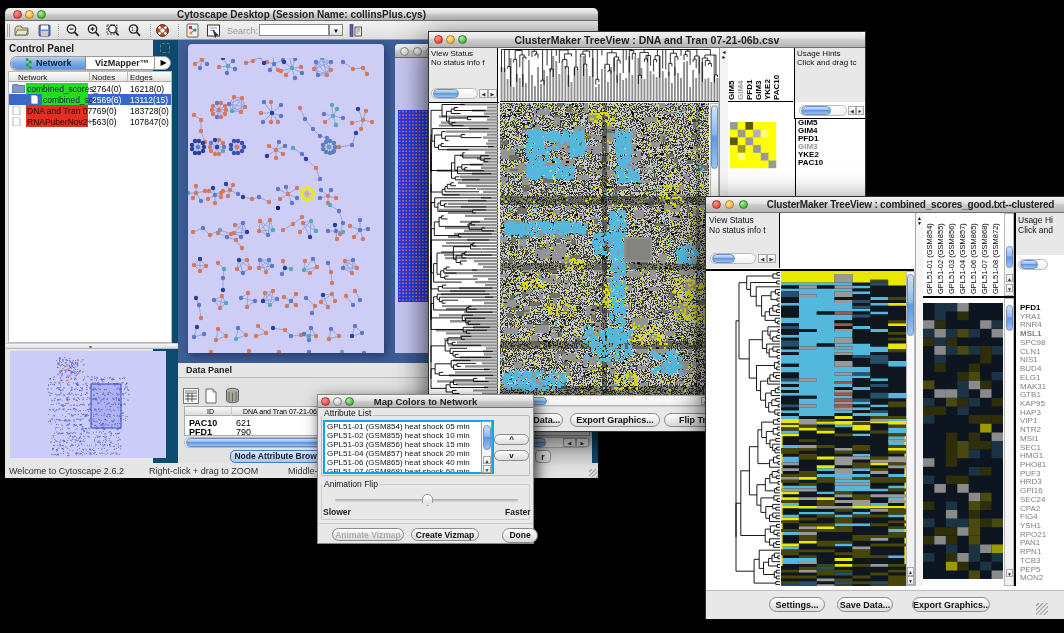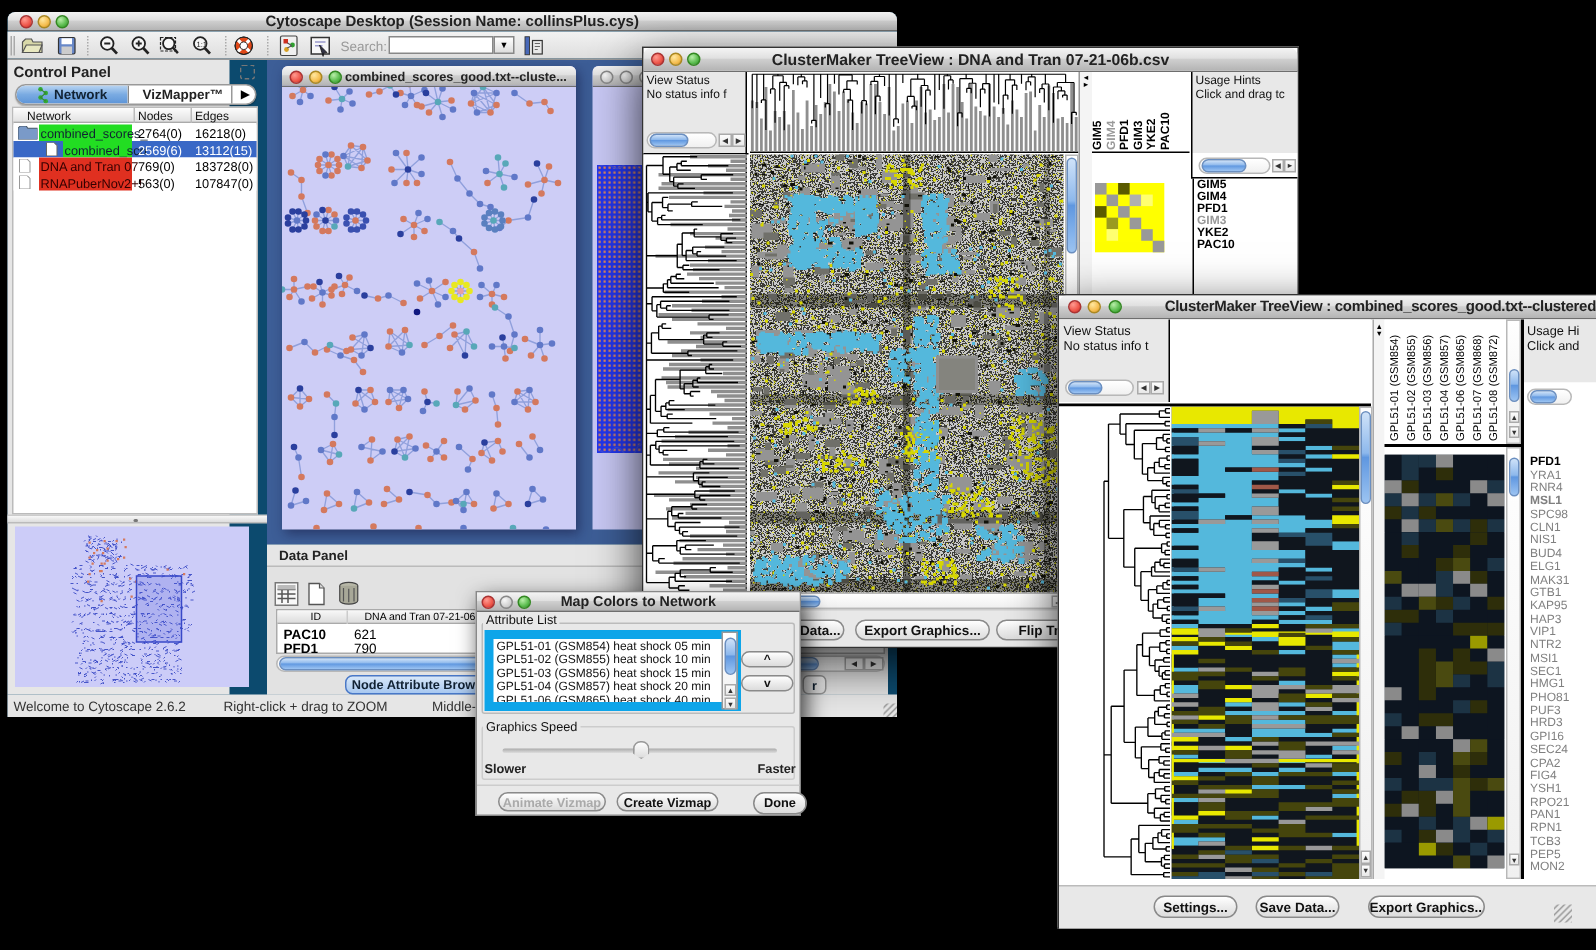--- a/index.html
+++ b/index.html
@@ -201,26 +201,20 @@
                 <rect x="1" y="1" width="1.5" height="1.5" fill="#e08858"></rect>
               </pattern>
             </defs>
             <rect width="33" height="192" fill="url(#bg)"></rect>
             <path d="M2 1q4-3 8 0t8-1t8 1t7-1" stroke="#3a4ae0" stroke-width="1" fill="none"></path>
             <path d="M2 190q4 4 8 0t8 2t8-2t7 1" stroke="#3a4ae0" stroke-width="1" fill="none"></path>
           </svg>
         </div>
       </div>
       <div class="abs" style="left:10px;top:4px;width:196px;height:309px;background:#cdcdf6;border-radius:4px 4px 0 0;box-shadow:2px 3px 8px rgba(20,20,60,.5)">
-        <div class="titlebar abs" style="left:0;top:0;width:196px;height:14px;border-radius:4px 4px 0 0">
-          <div class="tl r" style="left:5px"></div>
-          <div class="tl y" style="left:18px"></div>
-          <div class="tl g" style="left:31px"></div>
-          <div class="ttext" style="font-size:8.5px;line-height:14px;padding-left:42px;text-align:left">combined_scores_good.txt--cluste...</div>
-        </div>
         <div class="abs" style="left:0;top:14px;width:196px;height:295px;overflow:hidden">
           <svg width="196" height="295" viewBox="0 0 196 295">
             <path stroke="#90a0dc" stroke-width="0.9" fill="none" d="M14 2L7 6M14 2L5 -5M14 2L14 -9M14 2L21 -4M14 2L19 6M14 2L12 10M40 8L31 9M40 8L35 -0M40 8L45 3M40 8L47 11M40 8L39 15M58 5L65 3M65 3L72 -1M72 -1L76 5M86 6L79 4M86 6L85 -2M86 6L95 2M86 6L90 12M86 6L82 12M104 10L114 15M104 10L107 20M104 10L98 17M104 10L93 13M104 10L96 4M104 10L101 -3M104 10L107 1M104 10L113 9M143 12L139 17M143 12L130 17M143 12L128 4M143 12L134 0M139 17L130 17M139 17L126 11M139 17L128 4M139 17L134 0M139 17L143 4M130 17L126 11M130 17L128 4M126 11L128 4M126 11L134 0M126 11L143 4M128 4L143 4M134 0L143 4M155 4L165 11M165 11L175 10M175 10L179 16M6 57L13 62M13 62L13 73M13 73L17 84M31 52L38 52M31 52L37 56M31 52L33 59M31 52L29 59M31 52L25 56M31 52L24 52M31 52L25 48M31 52L29 45M31 52L33 45M31 52L37 48M57 49L53 54M57 49L44 53M57 49L41 46M57 49L46 39M57 49L54 40M53 54L44 53M53 54L41 46M53 54L54 40M44 53L41 46M44 53L46 39M44 53L54 40M41 46L46 39M41 46L54 40M46 39L54 40M84 55L75 64M84 55L73 55M84 55L76 44M84 55L83 44M84 55L93 47M84 55L93 58M84 55L90 64M84 55L83 64M112 50L117 61M117 61L125 71M125 71L132 78M132 78L139 80M145 58L155 60M145 58L148 67M145 58L137 64M145 58L136 56M145 58L144 47M145 58L149 51M175 62L173 71M175 62L164 65M175 62L170 51M175 62L178 53M175 62L184 64M168 75L164 87M164 87L151 89M151 89L145 94M10 89L16 89M10 89L15 93M10 89L11 95M10 89L7 95M10 89L4 91M10 89L4 87M10 89L7 83M10 89L11 83M10 89L15 85M29 89L36 89M29 89L35 93M29 89L31 96M29 89L27 96M29 89L23 93M29 89L22 89M29 89L23 85M29 89L27 82M29 89L31 82M29 89L35 85M49 89L56 89M49 89L54 93M49 89L50 95M49 89L46 95M49 89L43 91M49 89L43 87M49 89L46 83M49 89L50 83M49 89L54 85M88 92L81 88M88 92L91 84M88 92L97 88M88 92L95 96M88 92L88 100M88 92L79 98M105 90L114 96M114 96L118 101M118 101L128 110M128 110L132 121M141 89L147 89M141 89L146 93M141 89L142 95M141 89L138 94M141 89L135 91M141 89L135 87M141 89L138 84M141 89L142 83M141 89L146 85M8 135L13 143M8 135L5 140M8 135L0 135M8 135L8 128M8 135L17 133M27 137L35 133M27 137L33 139M27 137L27 145M27 137L20 141M27 137L21 133M27 137L25 130M42 132L38 126M42 132L45 127M42 132L50 136M42 132L40 138M42 132L33 135M55 139L64 141M64 141L71 139M71 139L81 144M100 136L98 129M100 136L109 130M100 136L109 140M100 136L104 145M100 136L92 141M100 136L90 131M119 136L125 136M119 136L123 140M119 136L119 142M119 136L115 140M119 136L113 136M119 136L115 132M119 136L119 130M119 136L123 132M140 138L133 132M140 138L143 132M140 138L148 140M140 138L140 145M140 138L132 140M142 147L151 153M151 153L155 165M155 165L152 176M5 174L15 170M15 170L22 177M22 177L32 172M32 172L43 176M30 175L39 179M39 179L48 182M48 182L54 190M59 174L53 179M59 174L46 175M59 174L47 167M59 174L55 165M53 179L46 175M53 179L55 165M46 175L55 165M47 167L55 165M85 172L80 177M85 172L71 173M85 172L72 163M85 172L82 162M80 177L71 173M80 177L72 163M80 177L82 162M71 173L72 163M71 173L82 162M95 172L105 166M105 166L114 159M128 173L115 165M128 173L123 163M122 179L115 165M122 179L123 163M112 174L123 163M115 165L123 163M148 173L140 173M148 173L147 167M148 173L155 174M148 173L149 181M172 172L172 162M172 172L180 171M172 172L175 181M172 172L166 179M172 172L162 168M18 208L12 213M18 208L6 207M18 208L12 201M12 213L6 207M12 213L12 201M6 207L12 201M30 205L36 211M36 211L35 220M35 220L35 232M62 210L55 215M62 210L51 202M62 210L59 202M55 215L49 211M55 215L51 202M49 211L51 202M49 211L59 202M51 202L59 202M84 208L78 214M84 208L71 210M84 208L72 202M84 208L81 202M78 214L72 202M78 214L81 202M71 210L72 202M71 210L81 202M72 202L81 202M97 210L95 203M97 210L103 211M97 210L94 216M129 209L122 215M129 209L116 212M129 209L125 201M122 215L116 212M116 212L117 203M116 212L125 201M140 205L143 214M143 214L144 225M169 210L155 210M169 210L157 203M169 210L165 202M164 215L155 210M164 215L157 203M164 215L165 202M155 210L157 203M155 210L165 202M157 203L165 202M8 240L11 247M11 247L13 260M38 245L32 250M38 245L26 242M38 245L34 238M32 250L26 242M32 250L34 238M26 242L34 238M67 243L59 249M67 243L53 240M59 249L60 235M53 240L60 235M89 241L82 247M89 241L75 243M89 241L77 235M82 247L75 243M82 247L77 235M82 247L85 233M75 243L77 235M75 243L85 233M77 235L85 233M103 243L96 239M103 243L108 236M103 243L108 247M103 243L99 248M118 240L127 248M127 248L124 255M147 243L144 236M140 249L133 244M140 249L135 237M133 244L135 237M133 244L144 236M135 237L144 236M172 242L167 233M165 247L158 238M16 276L6 279M6 279L9 269M38 278L28 282M38 278L30 271M28 282L30 271M58 277L48 281M58 277L50 270M48 281L50 270M78 275L68 278M78 275L70 268M85 270L97 272M97 272L103 278M103 278L113 277M113 277L121 278M128 278L116 276M128 278L123 270M121 282L116 276M121 282L123 270M116 276L123 270M151 278L141 281M151 278L143 271M141 281L143 271M174 275L164 278M174 275L167 268M164 278L167 268"></path>
             <path fill="#d4795e" d="M14 2m-2.2 0a2.2 2.2 0 1 0 4.4 0a2.2 2.2 0 1 0 -4.4 0M7 6m-2.2 0a2.2 2.2 0 1 0 4.4 0a2.2 2.2 0 1 0 -4.4 0M5 -5m-2.2 0a2.2 2.2 0 1 0 4.4 0a2.2 2.2 0 1 0 -4.4 0M14 -9m-2.2 0a2.2 2.2 0 1 0 4.4 0a2.2 2.2 0 1 0 -4.4 0M21 -4m-2.2 0a2.2 2.2 0 1 0 4.4 0a2.2 2.2 0 1 0 -4.4 0M31 9m-2.2 0a2.2 2.2 0 1 0 4.4 0a2.2 2.2 0 1 0 -4.4 0M58 5m-2.2 0a2.2 2.2 0 1 0 4.4 0a2.2 2.2 0 1 0 -4.4 0M65 3m-2.2 0a2.2 2.2 0 1 0 4.4 0a2.2 2.2 0 1 0 -4.4 0M79 4m-2.2 0a2.2 2.2 0 1 0 4.4 0a2.2 2.2 0 1 0 -4.4 0M85 -2m-2.2 0a2.2 2.2 0 1 0 4.4 0a2.2 2.2 0 1 0 -4.4 0M90 12m-2.2 0a2.2 2.2 0 1 0 4.4 0a2.2 2.2 0 1 0 -4.4 0M98 17m-2.2 0a2.2 2.2 0 1 0 4.4 0a2.2 2.2 0 1 0 -4.4 0M93 13m-2.2 0a2.2 2.2 0 1 0 4.4 0a2.2 2.2 0 1 0 -4.4 0M101 -3m-2.2 0a2.2 2.2 0 1 0 4.4 0a2.2 2.2 0 1 0 -4.4 0M113 9m-2.2 0a2.2 2.2 0 1 0 4.4 0a2.2 2.2 0 1 0 -4.4 0M143 12m-2.2 0a2.2 2.2 0 1 0 4.4 0a2.2 2.2 0 1 0 -4.4 0M139 17m-2.2 0a2.2 2.2 0 1 0 4.4 0a2.2 2.2 0 1 0 -4.4 0M126 11m-2.2 0a2.2 2.2 0 1 0 4.4 0a2.2 2.2 0 1 0 -4.4 0M165 11m-2.2 0a2.2 2.2 0 1 0 4.4 0a2.2 2.2 0 1 0 -4.4 0M175 10m-2.2 0a2.2 2.2 0 1 0 4.4 0a2.2 2.2 0 1 0 -4.4 0M179 16m-2.2 0a2.2 2.2 0 1 0 4.4 0a2.2 2.2 0 1 0 -4.4 0M6 57m-2.2 0a2.2 2.2 0 1 0 4.4 0a2.2 2.2 0 1 0 -4.4 0M13 62m-2.2 0a2.2 2.2 0 1 0 4.4 0a2.2 2.2 0 1 0 -4.4 0M13 73m-2.2 0a2.2 2.2 0 1 0 4.4 0a2.2 2.2 0 1 0 -4.4 0M17 84m-2.2 0a2.2 2.2 0 1 0 4.4 0a2.2 2.2 0 1 0 -4.4 0M38 52m-2.2 0a2.2 2.2 0 1 0 4.4 0a2.2 2.2 0 1 0 -4.4 0M37 56m-2.2 0a2.2 2.2 0 1 0 4.4 0a2.2 2.2 0 1 0 -4.4 0M33 59m-2.2 0a2.2 2.2 0 1 0 4.4 0a2.2 2.2 0 1 0 -4.4 0M25 56m-2.2 0a2.2 2.2 0 1 0 4.4 0a2.2 2.2 0 1 0 -4.4 0M24 52m-2.2 0a2.2 2.2 0 1 0 4.4 0a2.2 2.2 0 1 0 -4.4 0M25 48m-2.2 0a2.2 2.2 0 1 0 4.4 0a2.2 2.2 0 1 0 -4.4 0M33 45m-2.2 0a2.2 2.2 0 1 0 4.4 0a2.2 2.2 0 1 0 -4.4 0M37 48m-2.2 0a2.2 2.2 0 1 0 4.4 0a2.2 2.2 0 1 0 -4.4 0M31 52m-2.2 0a2.2 2.2 0 1 0 4.4 0a2.2 2.2 0 1 0 -4.4 0M57 49m-2.2 0a2.2 2.2 0 1 0 4.4 0a2.2 2.2 0 1 0 -4.4 0M53 54m-2.2 0a2.2 2.2 0 1 0 4.4 0a2.2 2.2 0 1 0 -4.4 0M46 39m-2.2 0a2.2 2.2 0 1 0 4.4 0a2.2 2.2 0 1 0 -4.4 0M54 40m-2.2 0a2.2 2.2 0 1 0 4.4 0a2.2 2.2 0 1 0 -4.4 0M73 55m-2.2 0a2.2 2.2 0 1 0 4.4 0a2.2 2.2 0 1 0 -4.4 0M83 44m-2.2 0a2.2 2.2 0 1 0 4.4 0a2.2 2.2 0 1 0 -4.4 0M90 64m-2.2 0a2.2 2.2 0 1 0 4.4 0a2.2 2.2 0 1 0 -4.4 0M83 64m-2.2 0a2.2 2.2 0 1 0 4.4 0a2.2 2.2 0 1 0 -4.4 0M112 50m-2.2 0a2.2 2.2 0 1 0 4.4 0a2.2 2.2 0 1 0 -4.4 0M137 64m-2.2 0a2.2 2.2 0 1 0 4.4 0a2.2 2.2 0 1 0 -4.4 0M175 62m-2.2 0a2.2 2.2 0 1 0 4.4 0a2.2 2.2 0 1 0 -4.4 0M173 71m-2.2 0a2.2 2.2 0 1 0 4.4 0a2.2 2.2 0 1 0 -4.4 0M164 65m-2.2 0a2.2 2.2 0 1 0 4.4 0a2.2 2.2 0 1 0 -4.4 0M178 53m-2.2 0a2.2 2.2 0 1 0 4.4 0a2.2 2.2 0 1 0 -4.4 0M184 64m-2.2 0a2.2 2.2 0 1 0 4.4 0a2.2 2.2 0 1 0 -4.4 0M151 89m-2.2 0a2.2 2.2 0 1 0 4.4 0a2.2 2.2 0 1 0 -4.4 0M31 96m-2.2 0a2.2 2.2 0 1 0 4.4 0a2.2 2.2 0 1 0 -4.4 0M27 96m-2.2 0a2.2 2.2 0 1 0 4.4 0a2.2 2.2 0 1 0 -4.4 0M23 93m-2.2 0a2.2 2.2 0 1 0 4.4 0a2.2 2.2 0 1 0 -4.4 0M22 89m-2.2 0a2.2 2.2 0 1 0 4.4 0a2.2 2.2 0 1 0 -4.4 0M31 82m-2.2 0a2.2 2.2 0 1 0 4.4 0a2.2 2.2 0 1 0 -4.4 0M35 85m-2.2 0a2.2 2.2 0 1 0 4.4 0a2.2 2.2 0 1 0 -4.4 0M49 89m-2.2 0a2.2 2.2 0 1 0 4.4 0a2.2 2.2 0 1 0 -4.4 0M88 92m-2.2 0a2.2 2.2 0 1 0 4.4 0a2.2 2.2 0 1 0 -4.4 0M81 88m-2.2 0a2.2 2.2 0 1 0 4.4 0a2.2 2.2 0 1 0 -4.4 0M95 96m-2.2 0a2.2 2.2 0 1 0 4.4 0a2.2 2.2 0 1 0 -4.4 0M88 100m-2.2 0a2.2 2.2 0 1 0 4.4 0a2.2 2.2 0 1 0 -4.4 0M128 110m-2.2 0a2.2 2.2 0 1 0 4.4 0a2.2 2.2 0 1 0 -4.4 0M8 135m-2.2 0a2.2 2.2 0 1 0 4.4 0a2.2 2.2 0 1 0 -4.4 0M5 140m-2.2 0a2.2 2.2 0 1 0 4.4 0a2.2 2.2 0 1 0 -4.4 0M8 128m-2.2 0a2.2 2.2 0 1 0 4.4 0a2.2 2.2 0 1 0 -4.4 0M17 133m-2.2 0a2.2 2.2 0 1 0 4.4 0a2.2 2.2 0 1 0 -4.4 0M35 133m-2.2 0a2.2 2.2 0 1 0 4.4 0a2.2 2.2 0 1 0 -4.4 0M33 139m-2.2 0a2.2 2.2 0 1 0 4.4 0a2.2 2.2 0 1 0 -4.4 0M27 145m-2.2 0a2.2 2.2 0 1 0 4.4 0a2.2 2.2 0 1 0 -4.4 0M20 141m-2.2 0a2.2 2.2 0 1 0 4.4 0a2.2 2.2 0 1 0 -4.4 0M21 133m-2.2 0a2.2 2.2 0 1 0 4.4 0a2.2 2.2 0 1 0 -4.4 0M42 132m-2.2 0a2.2 2.2 0 1 0 4.4 0a2.2 2.2 0 1 0 -4.4 0M45 127m-2.2 0a2.2 2.2 0 1 0 4.4 0a2.2 2.2 0 1 0 -4.4 0M40 138m-2.2 0a2.2 2.2 0 1 0 4.4 0a2.2 2.2 0 1 0 -4.4 0M33 135m-2.2 0a2.2 2.2 0 1 0 4.4 0a2.2 2.2 0 1 0 -4.4 0M64 141m-2.2 0a2.2 2.2 0 1 0 4.4 0a2.2 2.2 0 1 0 -4.4 0M81 144m-2.2 0a2.2 2.2 0 1 0 4.4 0a2.2 2.2 0 1 0 -4.4 0M100 136m-2.2 0a2.2 2.2 0 1 0 4.4 0a2.2 2.2 0 1 0 -4.4 0M109 130m-2.2 0a2.2 2.2 0 1 0 4.4 0a2.2 2.2 0 1 0 -4.4 0M92 141m-2.2 0a2.2 2.2 0 1 0 4.4 0a2.2 2.2 0 1 0 -4.4 0M140 138m-2.2 0a2.2 2.2 0 1 0 4.4 0a2.2 2.2 0 1 0 -4.4 0M148 140m-2.2 0a2.2 2.2 0 1 0 4.4 0a2.2 2.2 0 1 0 -4.4 0M140 145m-2.2 0a2.2 2.2 0 1 0 4.4 0a2.2 2.2 0 1 0 -4.4 0M152 176m-2.2 0a2.2 2.2 0 1 0 4.4 0a2.2 2.2 0 1 0 -4.4 0M5 174m-2.2 0a2.2 2.2 0 1 0 4.4 0a2.2 2.2 0 1 0 -4.4 0M22 177m-2.2 0a2.2 2.2 0 1 0 4.4 0a2.2 2.2 0 1 0 -4.4 0M43 176m-2.2 0a2.2 2.2 0 1 0 4.4 0a2.2 2.2 0 1 0 -4.4 0M30 175m-2.2 0a2.2 2.2 0 1 0 4.4 0a2.2 2.2 0 1 0 -4.4 0M48 182m-2.2 0a2.2 2.2 0 1 0 4.4 0a2.2 2.2 0 1 0 -4.4 0M54 190m-2.2 0a2.2 2.2 0 1 0 4.4 0a2.2 2.2 0 1 0 -4.4 0M46 175m-2.2 0a2.2 2.2 0 1 0 4.4 0a2.2 2.2 0 1 0 -4.4 0M47 167m-2.2 0a2.2 2.2 0 1 0 4.4 0a2.2 2.2 0 1 0 -4.4 0M71 173m-2.2 0a2.2 2.2 0 1 0 4.4 0a2.2 2.2 0 1 0 -4.4 0M72 163m-2.2 0a2.2 2.2 0 1 0 4.4 0a2.2 2.2 0 1 0 -4.4 0M82 162m-2.2 0a2.2 2.2 0 1 0 4.4 0a2.2 2.2 0 1 0 -4.4 0M95 172m-2.2 0a2.2 2.2 0 1 0 4.4 0a2.2 2.2 0 1 0 -4.4 0M105 166m-2.2 0a2.2 2.2 0 1 0 4.4 0a2.2 2.2 0 1 0 -4.4 0M114 159m-2.2 0a2.2 2.2 0 1 0 4.4 0a2.2 2.2 0 1 0 -4.4 0M112 174m-2.2 0a2.2 2.2 0 1 0 4.4 0a2.2 2.2 0 1 0 -4.4 0M115 165m-2.2 0a2.2 2.2 0 1 0 4.4 0a2.2 2.2 0 1 0 -4.4 0M149 181m-2.2 0a2.2 2.2 0 1 0 4.4 0a2.2 2.2 0 1 0 -4.4 0M175 181m-2.2 0a2.2 2.2 0 1 0 4.4 0a2.2 2.2 0 1 0 -4.4 0M166 179m-2.2 0a2.2 2.2 0 1 0 4.4 0a2.2 2.2 0 1 0 -4.4 0M162 168m-2.2 0a2.2 2.2 0 1 0 4.4 0a2.2 2.2 0 1 0 -4.4 0M18 208m-2.2 0a2.2 2.2 0 1 0 4.4 0a2.2 2.2 0 1 0 -4.4 0M12 213m-2.2 0a2.2 2.2 0 1 0 4.4 0a2.2 2.2 0 1 0 -4.4 0M6 207m-2.2 0a2.2 2.2 0 1 0 4.4 0a2.2 2.2 0 1 0 -4.4 0M30 205m-2.2 0a2.2 2.2 0 1 0 4.4 0a2.2 2.2 0 1 0 -4.4 0M62 210m-2.2 0a2.2 2.2 0 1 0 4.4 0a2.2 2.2 0 1 0 -4.4 0M49 211m-2.2 0a2.2 2.2 0 1 0 4.4 0a2.2 2.2 0 1 0 -4.4 0M59 202m-2.2 0a2.2 2.2 0 1 0 4.4 0a2.2 2.2 0 1 0 -4.4 0M78 214m-2.2 0a2.2 2.2 0 1 0 4.4 0a2.2 2.2 0 1 0 -4.4 0M71 210m-2.2 0a2.2 2.2 0 1 0 4.4 0a2.2 2.2 0 1 0 -4.4 0M95 203m-2.2 0a2.2 2.2 0 1 0 4.4 0a2.2 2.2 0 1 0 -4.4 0M129 209m-2.2 0a2.2 2.2 0 1 0 4.4 0a2.2 2.2 0 1 0 -4.4 0M122 215m-2.2 0a2.2 2.2 0 1 0 4.4 0a2.2 2.2 0 1 0 -4.4 0M117 203m-2.2 0a2.2 2.2 0 1 0 4.4 0a2.2 2.2 0 1 0 -4.4 0M143 214m-2.2 0a2.2 2.2 0 1 0 4.4 0a2.2 2.2 0 1 0 -4.4 0M144 225m-2.2 0a2.2 2.2 0 1 0 4.4 0a2.2 2.2 0 1 0 -4.4 0M169 210m-2.2 0a2.2 2.2 0 1 0 4.4 0a2.2 2.2 0 1 0 -4.4 0M164 215m-2.2 0a2.2 2.2 0 1 0 4.4 0a2.2 2.2 0 1 0 -4.4 0M157 203m-2.2 0a2.2 2.2 0 1 0 4.4 0a2.2 2.2 0 1 0 -4.4 0M13 260m-2.2 0a2.2 2.2 0 1 0 4.4 0a2.2 2.2 0 1 0 -4.4 0M32 250m-2.2 0a2.2 2.2 0 1 0 4.4 0a2.2 2.2 0 1 0 -4.4 0M34 238m-2.2 0a2.2 2.2 0 1 0 4.4 0a2.2 2.2 0 1 0 -4.4 0M59 249m-2.2 0a2.2 2.2 0 1 0 4.4 0a2.2 2.2 0 1 0 -4.4 0M60 235m-2.2 0a2.2 2.2 0 1 0 4.4 0a2.2 2.2 0 1 0 -4.4 0M77 235m-2.2 0a2.2 2.2 0 1 0 4.4 0a2.2 2.2 0 1 0 -4.4 0M85 233m-2.2 0a2.2 2.2 0 1 0 4.4 0a2.2 2.2 0 1 0 -4.4 0M96 239m-2.2 0a2.2 2.2 0 1 0 4.4 0a2.2 2.2 0 1 0 -4.4 0M108 236m-2.2 0a2.2 2.2 0 1 0 4.4 0a2.2 2.2 0 1 0 -4.4 0M108 247m-2.2 0a2.2 2.2 0 1 0 4.4 0a2.2 2.2 0 1 0 -4.4 0M99 248m-2.2 0a2.2 2.2 0 1 0 4.4 0a2.2 2.2 0 1 0 -4.4 0M127 248m-2.2 0a2.2 2.2 0 1 0 4.4 0a2.2 2.2 0 1 0 -4.4 0M147 243m-2.2 0a2.2 2.2 0 1 0 4.4 0a2.2 2.2 0 1 0 -4.4 0M140 249m-2.2 0a2.2 2.2 0 1 0 4.4 0a2.2 2.2 0 1 0 -4.4 0M133 244m-2.2 0a2.2 2.2 0 1 0 4.4 0a2.2 2.2 0 1 0 -4.4 0M144 236m-2.2 0a2.2 2.2 0 1 0 4.4 0a2.2 2.2 0 1 0 -4.4 0M158 238m-2.2 0a2.2 2.2 0 1 0 4.4 0a2.2 2.2 0 1 0 -4.4 0M167 233m-2.2 0a2.2 2.2 0 1 0 4.4 0a2.2 2.2 0 1 0 -4.4 0M38 278m-2.2 0a2.2 2.2 0 1 0 4.4 0a2.2 2.2 0 1 0 -4.4 0M28 282m-2.2 0a2.2 2.2 0 1 0 4.4 0a2.2 2.2 0 1 0 -4.4 0M30 271m-2.2 0a2.2 2.2 0 1 0 4.4 0a2.2 2.2 0 1 0 -4.4 0M58 277m-2.2 0a2.2 2.2 0 1 0 4.4 0a2.2 2.2 0 1 0 -4.4 0M78 275m-2.2 0a2.2 2.2 0 1 0 4.4 0a2.2 2.2 0 1 0 -4.4 0M68 278m-2.2 0a2.2 2.2 0 1 0 4.4 0a2.2 2.2 0 1 0 -4.4 0M70 268m-2.2 0a2.2 2.2 0 1 0 4.4 0a2.2 2.2 0 1 0 -4.4 0M97 272m-2.2 0a2.2 2.2 0 1 0 4.4 0a2.2 2.2 0 1 0 -4.4 0M113 277m-2.2 0a2.2 2.2 0 1 0 4.4 0a2.2 2.2 0 1 0 -4.4 0M128 278m-2.2 0a2.2 2.2 0 1 0 4.4 0a2.2 2.2 0 1 0 -4.4 0M151 278m-2.2 0a2.2 2.2 0 1 0 4.4 0a2.2 2.2 0 1 0 -4.4 0M141 281m-2.2 0a2.2 2.2 0 1 0 4.4 0a2.2 2.2 0 1 0 -4.4 0M23 294m-2.2 0a2.2 2.2 0 1 0 4.4 0a2.2 2.2 0 1 0 -4.4 0M61 293m-2.2 0a2.2 2.2 0 1 0 4.4 0a2.2 2.2 0 1 0 -4.4 0M91 294m-2.2 0a2.2 2.2 0 1 0 4.4 0a2.2 2.2 0 1 0 -4.4 0"></path>
             <path fill="#6078c8" d="M19 6m-2.2 0a2.2 2.2 0 1 0 4.4 0a2.2 2.2 0 1 0 -4.4 0M12 10m-2.2 0a2.2 2.2 0 1 0 4.4 0a2.2 2.2 0 1 0 -4.4 0M45 3m-2.2 0a2.2 2.2 0 1 0 4.4 0a2.2 2.2 0 1 0 -4.4 0M47 11m-2.2 0a2.2 2.2 0 1 0 4.4 0a2.2 2.2 0 1 0 -4.4 0M39 15m-2.2 0a2.2 2.2 0 1 0 4.4 0a2.2 2.2 0 1 0 -4.4 0M86 6m-2.2 0a2.2 2.2 0 1 0 4.4 0a2.2 2.2 0 1 0 -4.4 0M95 2m-2.2 0a2.2 2.2 0 1 0 4.4 0a2.2 2.2 0 1 0 -4.4 0M82 12m-2.2 0a2.2 2.2 0 1 0 4.4 0a2.2 2.2 0 1 0 -4.4 0M114 15m-2.2 0a2.2 2.2 0 1 0 4.4 0a2.2 2.2 0 1 0 -4.4 0M107 20m-2.2 0a2.2 2.2 0 1 0 4.4 0a2.2 2.2 0 1 0 -4.4 0M107 1m-2.2 0a2.2 2.2 0 1 0 4.4 0a2.2 2.2 0 1 0 -4.4 0M130 17m-2.2 0a2.2 2.2 0 1 0 4.4 0a2.2 2.2 0 1 0 -4.4 0M128 4m-2.2 0a2.2 2.2 0 1 0 4.4 0a2.2 2.2 0 1 0 -4.4 0M143 4m-2.2 0a2.2 2.2 0 1 0 4.4 0a2.2 2.2 0 1 0 -4.4 0M155 4m-2.2 0a2.2 2.2 0 1 0 4.4 0a2.2 2.2 0 1 0 -4.4 0M29 59m-2.2 0a2.2 2.2 0 1 0 4.4 0a2.2 2.2 0 1 0 -4.4 0M29 45m-2.2 0a2.2 2.2 0 1 0 4.4 0a2.2 2.2 0 1 0 -4.4 0M41 46m-2.2 0a2.2 2.2 0 1 0 4.4 0a2.2 2.2 0 1 0 -4.4 0M75 64m-2.2 0a2.2 2.2 0 1 0 4.4 0a2.2 2.2 0 1 0 -4.4 0M76 44m-2.2 0a2.2 2.2 0 1 0 4.4 0a2.2 2.2 0 1 0 -4.4 0M93 47m-2.2 0a2.2 2.2 0 1 0 4.4 0a2.2 2.2 0 1 0 -4.4 0M93 58m-2.2 0a2.2 2.2 0 1 0 4.4 0a2.2 2.2 0 1 0 -4.4 0M117 61m-2.2 0a2.2 2.2 0 1 0 4.4 0a2.2 2.2 0 1 0 -4.4 0M125 71m-2.2 0a2.2 2.2 0 1 0 4.4 0a2.2 2.2 0 1 0 -4.4 0M132 78m-2.2 0a2.2 2.2 0 1 0 4.4 0a2.2 2.2 0 1 0 -4.4 0M139 80m-2.2 0a2.2 2.2 0 1 0 4.4 0a2.2 2.2 0 1 0 -4.4 0M155 60m-2.2 0a2.2 2.2 0 1 0 4.4 0a2.2 2.2 0 1 0 -4.4 0M136 56m-2.2 0a2.2 2.2 0 1 0 4.4 0a2.2 2.2 0 1 0 -4.4 0M164 87m-2.2 0a2.2 2.2 0 1 0 4.4 0a2.2 2.2 0 1 0 -4.4 0M145 94m-2.2 0a2.2 2.2 0 1 0 4.4 0a2.2 2.2 0 1 0 -4.4 0M10 89m-2.2 0a2.2 2.2 0 1 0 4.4 0a2.2 2.2 0 1 0 -4.4 0M36 89m-2.2 0a2.2 2.2 0 1 0 4.4 0a2.2 2.2 0 1 0 -4.4 0M23 85m-2.2 0a2.2 2.2 0 1 0 4.4 0a2.2 2.2 0 1 0 -4.4 0M91 84m-2.2 0a2.2 2.2 0 1 0 4.4 0a2.2 2.2 0 1 0 -4.4 0M97 88m-2.2 0a2.2 2.2 0 1 0 4.4 0a2.2 2.2 0 1 0 -4.4 0M114 96m-2.2 0a2.2 2.2 0 1 0 4.4 0a2.2 2.2 0 1 0 -4.4 0M132 121m-2.2 0a2.2 2.2 0 1 0 4.4 0a2.2 2.2 0 1 0 -4.4 0M13 143m-2.2 0a2.2 2.2 0 1 0 4.4 0a2.2 2.2 0 1 0 -4.4 0M27 137m-2.2 0a2.2 2.2 0 1 0 4.4 0a2.2 2.2 0 1 0 -4.4 0M50 136m-2.2 0a2.2 2.2 0 1 0 4.4 0a2.2 2.2 0 1 0 -4.4 0M71 139m-2.2 0a2.2 2.2 0 1 0 4.4 0a2.2 2.2 0 1 0 -4.4 0M98 129m-2.2 0a2.2 2.2 0 1 0 4.4 0a2.2 2.2 0 1 0 -4.4 0M109 140m-2.2 0a2.2 2.2 0 1 0 4.4 0a2.2 2.2 0 1 0 -4.4 0M104 145m-2.2 0a2.2 2.2 0 1 0 4.4 0a2.2 2.2 0 1 0 -4.4 0M90 131m-2.2 0a2.2 2.2 0 1 0 4.4 0a2.2 2.2 0 1 0 -4.4 0M133 132m-2.2 0a2.2 2.2 0 1 0 4.4 0a2.2 2.2 0 1 0 -4.4 0M143 132m-2.2 0a2.2 2.2 0 1 0 4.4 0a2.2 2.2 0 1 0 -4.4 0M132 140m-2.2 0a2.2 2.2 0 1 0 4.4 0a2.2 2.2 0 1 0 -4.4 0M151 153m-2.2 0a2.2 2.2 0 1 0 4.4 0a2.2 2.2 0 1 0 -4.4 0M155 165m-2.2 0a2.2 2.2 0 1 0 4.4 0a2.2 2.2 0 1 0 -4.4 0M15 170m-2.2 0a2.2 2.2 0 1 0 4.4 0a2.2 2.2 0 1 0 -4.4 0M39 179m-2.2 0a2.2 2.2 0 1 0 4.4 0a2.2 2.2 0 1 0 -4.4 0M53 179m-2.2 0a2.2 2.2 0 1 0 4.4 0a2.2 2.2 0 1 0 -4.4 0M55 165m-2.2 0a2.2 2.2 0 1 0 4.4 0a2.2 2.2 0 1 0 -4.4 0M80 177m-2.2 0a2.2 2.2 0 1 0 4.4 0a2.2 2.2 0 1 0 -4.4 0M148 173m-2.2 0a2.2 2.2 0 1 0 4.4 0a2.2 2.2 0 1 0 -4.4 0M140 173m-2.2 0a2.2 2.2 0 1 0 4.4 0a2.2 2.2 0 1 0 -4.4 0M172 172m-2.2 0a2.2 2.2 0 1 0 4.4 0a2.2 2.2 0 1 0 -4.4 0M172 162m-2.2 0a2.2 2.2 0 1 0 4.4 0a2.2 2.2 0 1 0 -4.4 0M180 171m-2.2 0a2.2 2.2 0 1 0 4.4 0a2.2 2.2 0 1 0 -4.4 0M35 220m-2.2 0a2.2 2.2 0 1 0 4.4 0a2.2 2.2 0 1 0 -4.4 0M55 215m-2.2 0a2.2 2.2 0 1 0 4.4 0a2.2 2.2 0 1 0 -4.4 0M84 208m-2.2 0a2.2 2.2 0 1 0 4.4 0a2.2 2.2 0 1 0 -4.4 0M72 202m-2.2 0a2.2 2.2 0 1 0 4.4 0a2.2 2.2 0 1 0 -4.4 0M81 202m-2.2 0a2.2 2.2 0 1 0 4.4 0a2.2 2.2 0 1 0 -4.4 0M94 216m-2.2 0a2.2 2.2 0 1 0 4.4 0a2.2 2.2 0 1 0 -4.4 0M125 201m-2.2 0a2.2 2.2 0 1 0 4.4 0a2.2 2.2 0 1 0 -4.4 0M140 205m-2.2 0a2.2 2.2 0 1 0 4.4 0a2.2 2.2 0 1 0 -4.4 0M155 210m-2.2 0a2.2 2.2 0 1 0 4.4 0a2.2 2.2 0 1 0 -4.4 0M165 202m-2.2 0a2.2 2.2 0 1 0 4.4 0a2.2 2.2 0 1 0 -4.4 0M11 247m-2.2 0a2.2 2.2 0 1 0 4.4 0a2.2 2.2 0 1 0 -4.4 0M26 242m-2.2 0a2.2 2.2 0 1 0 4.4 0a2.2 2.2 0 1 0 -4.4 0M67 243m-2.2 0a2.2 2.2 0 1 0 4.4 0a2.2 2.2 0 1 0 -4.4 0M53 240m-2.2 0a2.2 2.2 0 1 0 4.4 0a2.2 2.2 0 1 0 -4.4 0M89 241m-2.2 0a2.2 2.2 0 1 0 4.4 0a2.2 2.2 0 1 0 -4.4 0M103 243m-2.2 0a2.2 2.2 0 1 0 4.4 0a2.2 2.2 0 1 0 -4.4 0M118 240m-2.2 0a2.2 2.2 0 1 0 4.4 0a2.2 2.2 0 1 0 -4.4 0M124 255m-2.2 0a2.2 2.2 0 1 0 4.4 0a2.2 2.2 0 1 0 -4.4 0M172 242m-2.2 0a2.2 2.2 0 1 0 4.4 0a2.2 2.2 0 1 0 -4.4 0M165 247m-2.2 0a2.2 2.2 0 1 0 4.4 0a2.2 2.2 0 1 0 -4.4 0M16 276m-2.2 0a2.2 2.2 0 1 0 4.4 0a2.2 2.2 0 1 0 -4.4 0M6 279m-2.2 0a2.2 2.2 0 1 0 4.4 0a2.2 2.2 0 1 0 -4.4 0M50 270m-2.2 0a2.2 2.2 0 1 0 4.4 0a2.2 2.2 0 1 0 -4.4 0M103 278m-2.2 0a2.2 2.2 0 1 0 4.4 0a2.2 2.2 0 1 0 -4.4 0M121 282m-2.2 0a2.2 2.2 0 1 0 4.4 0a2.2 2.2 0 1 0 -4.4 0M116 276m-2.2 0a2.2 2.2 0 1 0 4.4 0a2.2 2.2 0 1 0 -4.4 0M123 270m-2.2 0a2.2 2.2 0 1 0 4.4 0a2.2 2.2 0 1 0 -4.4 0M143 271m-2.2 0a2.2 2.2 0 1 0 4.4 0a2.2 2.2 0 1 0 -4.4 0M174 275m-2.2 0a2.2 2.2 0 1 0 4.4 0a2.2 2.2 0 1 0 -4.4 0M167 268m-2.2 0a2.2 2.2 0 1 0 4.4 0a2.2 2.2 0 1 0 -4.4 0M121 294m-2.2 0a2.2 2.2 0 1 0 4.4 0a2.2 2.2 0 1 0 -4.4 0M176 295m-2.2 0a2.2 2.2 0 1 0 4.4 0a2.2 2.2 0 1 0 -4.4 0"></path>
             <path fill="#58a8b8" d="M40 8m-2.2 0a2.2 2.2 0 1 0 4.4 0a2.2 2.2 0 1 0 -4.4 0M72 -1m-2.2 0a2.2 2.2 0 1 0 4.4 0a2.2 2.2 0 1 0 -4.4 0M104 10m-2.2 0a2.2 2.2 0 1 0 4.4 0a2.2 2.2 0 1 0 -4.4 0M134 0m-2.2 0a2.2 2.2 0 1 0 4.4 0a2.2 2.2 0 1 0 -4.4 0M44 53m-2.2 0a2.2 2.2 0 1 0 4.4 0a2.2 2.2 0 1 0 -4.4 0M145 58m-2.2 0a2.2 2.2 0 1 0 4.4 0a2.2 2.2 0 1 0 -4.4 0M148 67m-2.2 0a2.2 2.2 0 1 0 4.4 0a2.2 2.2 0 1 0 -4.4 0M144 47m-2.2 0a2.2 2.2 0 1 0 4.4 0a2.2 2.2 0 1 0 -4.4 0M149 51m-2.2 0a2.2 2.2 0 1 0 4.4 0a2.2 2.2 0 1 0 -4.4 0M35 93m-2.2 0a2.2 2.2 0 1 0 4.4 0a2.2 2.2 0 1 0 -4.4 0M105 90m-2.2 0a2.2 2.2 0 1 0 4.4 0a2.2 2.2 0 1 0 -4.4 0M141 89m-2.2 0a2.2 2.2 0 1 0 4.4 0a2.2 2.2 0 1 0 -4.4 0M0 135m-2.2 0a2.2 2.2 0 1 0 4.4 0a2.2 2.2 0 1 0 -4.4 0M142 147m-2.2 0a2.2 2.2 0 1 0 4.4 0a2.2 2.2 0 1 0 -4.4 0M32 172m-2.2 0a2.2 2.2 0 1 0 4.4 0a2.2 2.2 0 1 0 -4.4 0M85 172m-2.2 0a2.2 2.2 0 1 0 4.4 0a2.2 2.2 0 1 0 -4.4 0M128 173m-2.2 0a2.2 2.2 0 1 0 4.4 0a2.2 2.2 0 1 0 -4.4 0M123 163m-2.2 0a2.2 2.2 0 1 0 4.4 0a2.2 2.2 0 1 0 -4.4 0M155 174m-2.2 0a2.2 2.2 0 1 0 4.4 0a2.2 2.2 0 1 0 -4.4 0M36 211m-2.2 0a2.2 2.2 0 1 0 4.4 0a2.2 2.2 0 1 0 -4.4 0M103 211m-2.2 0a2.2 2.2 0 1 0 4.4 0a2.2 2.2 0 1 0 -4.4 0M116 212m-2.2 0a2.2 2.2 0 1 0 4.4 0a2.2 2.2 0 1 0 -4.4 0M38 245m-2.2 0a2.2 2.2 0 1 0 4.4 0a2.2 2.2 0 1 0 -4.4 0M82 247m-2.2 0a2.2 2.2 0 1 0 4.4 0a2.2 2.2 0 1 0 -4.4 0M48 281m-2.2 0a2.2 2.2 0 1 0 4.4 0a2.2 2.2 0 1 0 -4.4 0M121 278m-2.2 0a2.2 2.2 0 1 0 4.4 0a2.2 2.2 0 1 0 -4.4 0M154 294m-2.2 0a2.2 2.2 0 1 0 4.4 0a2.2 2.2 0 1 0 -4.4 0"></path>
             <path fill="#2a3f9e" d="M35 -0m-2.2 0a2.2 2.2 0 1 0 4.4 0a2.2 2.2 0 1 0 -4.4 0M76 5m-2.2 0a2.2 2.2 0 1 0 4.4 0a2.2 2.2 0 1 0 -4.4 0M96 4m-2.2 0a2.2 2.2 0 1 0 4.4 0a2.2 2.2 0 1 0 -4.4 0M84 55m-2.2 0a2.2 2.2 0 1 0 4.4 0a2.2 2.2 0 1 0 -4.4 0M170 51m-2.2 0a2.2 2.2 0 1 0 4.4 0a2.2 2.2 0 1 0 -4.4 0M168 75m-2.2 0a2.2 2.2 0 1 0 4.4 0a2.2 2.2 0 1 0 -4.4 0M16 89m-2.2 0a2.2 2.2 0 1 0 4.4 0a2.2 2.2 0 1 0 -4.4 0M15 93m-2.2 0a2.2 2.2 0 1 0 4.4 0a2.2 2.2 0 1 0 -4.4 0M11 95m-2.2 0a2.2 2.2 0 1 0 4.4 0a2.2 2.2 0 1 0 -4.4 0M7 95m-2.2 0a2.2 2.2 0 1 0 4.4 0a2.2 2.2 0 1 0 -4.4 0M4 91m-2.2 0a2.2 2.2 0 1 0 4.4 0a2.2 2.2 0 1 0 -4.4 0M4 87m-2.2 0a2.2 2.2 0 1 0 4.4 0a2.2 2.2 0 1 0 -4.4 0M7 83m-2.2 0a2.2 2.2 0 1 0 4.4 0a2.2 2.2 0 1 0 -4.4 0M11 83m-2.2 0a2.2 2.2 0 1 0 4.4 0a2.2 2.2 0 1 0 -4.4 0M15 85m-2.2 0a2.2 2.2 0 1 0 4.4 0a2.2 2.2 0 1 0 -4.4 0M27 82m-2.2 0a2.2 2.2 0 1 0 4.4 0a2.2 2.2 0 1 0 -4.4 0M29 89m-2.2 0a2.2 2.2 0 1 0 4.4 0a2.2 2.2 0 1 0 -4.4 0M79 98m-2.2 0a2.2 2.2 0 1 0 4.4 0a2.2 2.2 0 1 0 -4.4 0M118 101m-2.2 0a2.2 2.2 0 1 0 4.4 0a2.2 2.2 0 1 0 -4.4 0M25 130m-2.2 0a2.2 2.2 0 1 0 4.4 0a2.2 2.2 0 1 0 -4.4 0M38 126m-2.2 0a2.2 2.2 0 1 0 4.4 0a2.2 2.2 0 1 0 -4.4 0M55 139m-2.2 0a2.2 2.2 0 1 0 4.4 0a2.2 2.2 0 1 0 -4.4 0M59 174m-2.2 0a2.2 2.2 0 1 0 4.4 0a2.2 2.2 0 1 0 -4.4 0M122 179m-2.2 0a2.2 2.2 0 1 0 4.4 0a2.2 2.2 0 1 0 -4.4 0M147 167m-2.2 0a2.2 2.2 0 1 0 4.4 0a2.2 2.2 0 1 0 -4.4 0M12 201m-2.2 0a2.2 2.2 0 1 0 4.4 0a2.2 2.2 0 1 0 -4.4 0M35 232m-2.2 0a2.2 2.2 0 1 0 4.4 0a2.2 2.2 0 1 0 -4.4 0M51 202m-2.2 0a2.2 2.2 0 1 0 4.4 0a2.2 2.2 0 1 0 -4.4 0M97 210m-2.2 0a2.2 2.2 0 1 0 4.4 0a2.2 2.2 0 1 0 -4.4 0M8 240m-2.2 0a2.2 2.2 0 1 0 4.4 0a2.2 2.2 0 1 0 -4.4 0M75 243m-2.2 0a2.2 2.2 0 1 0 4.4 0a2.2 2.2 0 1 0 -4.4 0M135 237m-2.2 0a2.2 2.2 0 1 0 4.4 0a2.2 2.2 0 1 0 -4.4 0M9 269m-2.2 0a2.2 2.2 0 1 0 4.4 0a2.2 2.2 0 1 0 -4.4 0M85 270m-2.2 0a2.2 2.2 0 1 0 4.4 0a2.2 2.2 0 1 0 -4.4 0M164 278m-2.2 0a2.2 2.2 0 1 0 4.4 0a2.2 2.2 0 1 0 -4.4 0"></path>
             <path fill="#3a50b0" d="M56 89m-2.2 0a2.2 2.2 0 1 0 4.4 0a2.2 2.2 0 1 0 -4.4 0M54 93m-2.2 0a2.2 2.2 0 1 0 4.4 0a2.2 2.2 0 1 0 -4.4 0M50 95m-2.2 0a2.2 2.2 0 1 0 4.4 0a2.2 2.2 0 1 0 -4.4 0M46 95m-2.2 0a2.2 2.2 0 1 0 4.4 0a2.2 2.2 0 1 0 -4.4 0M43 91m-2.2 0a2.2 2.2 0 1 0 4.4 0a2.2 2.2 0 1 0 -4.4 0M43 87m-2.2 0a2.2 2.2 0 1 0 4.4 0a2.2 2.2 0 1 0 -4.4 0M46 83m-2.2 0a2.2 2.2 0 1 0 4.4 0a2.2 2.2 0 1 0 -4.4 0M50 83m-2.2 0a2.2 2.2 0 1 0 4.4 0a2.2 2.2 0 1 0 -4.4 0M54 85m-2.2 0a2.2 2.2 0 1 0 4.4 0a2.2 2.2 0 1 0 -4.4 0"></path>
             <path fill="#5a80c0" d="M147 89m-2.2 0a2.2 2.2 0 1 0 4.4 0a2.2 2.2 0 1 0 -4.4 0M146 93m-2.2 0a2.2 2.2 0 1 0 4.4 0a2.2 2.2 0 1 0 -4.4 0M142 95m-2.2 0a2.2 2.2 0 1 0 4.4 0a2.2 2.2 0 1 0 -4.4 0M138 94m-2.2 0a2.2 2.2 0 1 0 4.4 0a2.2 2.2 0 1 0 -4.4 0M135 91m-2.2 0a2.2 2.2 0 1 0 4.4 0a2.2 2.2 0 1 0 -4.4 0M135 87m-2.2 0a2.2 2.2 0 1 0 4.4 0a2.2 2.2 0 1 0 -4.4 0M138 84m-2.2 0a2.2 2.2 0 1 0 4.4 0a2.2 2.2 0 1 0 -4.4 0M142 83m-2.2 0a2.2 2.2 0 1 0 4.4 0a2.2 2.2 0 1 0 -4.4 0M146 85m-2.2 0a2.2 2.2 0 1 0 4.4 0a2.2 2.2 0 1 0 -4.4 0"></path>
             <path fill="#e8e820" d="M125 136m-2.2 0a2.2 2.2 0 1 0 4.4 0a2.2 2.2 0 1 0 -4.4 0M123 140m-2.2 0a2.2 2.2 0 1 0 4.4 0a2.2 2.2 0 1 0 -4.4 0M119 142m-2.2 0a2.2 2.2 0 1 0 4.4 0a2.2 2.2 0 1 0 -4.4 0M115 140m-2.2 0a2.2 2.2 0 1 0 4.4 0a2.2 2.2 0 1 0 -4.4 0M113 136m-2.2 0a2.2 2.2 0 1 0 4.4 0a2.2 2.2 0 1 0 -4.4 0M115 132m-2.2 0a2.2 2.2 0 1 0 4.4 0a2.2 2.2 0 1 0 -4.4 0M119 130m-2.2 0a2.2 2.2 0 1 0 4.4 0a2.2 2.2 0 1 0 -4.4 0M123 132m-2.2 0a2.2 2.2 0 1 0 4.4 0a2.2 2.2 0 1 0 -4.4 0"></path>
@@ -390,21 +384,21 @@
       <div class="btn" style="left:78px;top:6px;width:56px;height:14px;line-height:13px">Save Data...</div>
       <div class="btn" style="left:141px;top:6px;width:90px;height:14px;line-height:13px">Export Graphics...</div>
       <div class="btn" style="left:235px;top:6px;width:76px;height:14px;line-height:13px">Flip Tree N</div>
     </div>
   </div>
 <div class="abs" style="left:705px;top:196px;width:359px;height:423px;background:#fff;border:1px solid #333;border-right:none;box-shadow:0 10px 30px rgba(0,0,0,.8)">
     <div class="titlebar abs" style="left:0;top:0;width:358px;height:16px;border-radius:5px 0 0 0">
       <div class="tl r" style="left:6px;top:3px"></div>
       <div class="tl y" style="left:19px;top:3px"></div>
       <div class="tl g" style="left:33px;top:3px"></div>
-      <div class="ttext" style="font-size:10px;line-height:16px;padding-left:51px;text-align:right;letter-spacing:-0.2px">ClusterMaker TreeView : combined_scores_good.txt--clustered</div>
+      <div class="ttext" style="font-size:10px;line-height:16px;padding-left:51px;text-align:center;letter-spacing:-0.2px">ClusterMaker TreeView : combined_scores_good.txt--clustered</div>
     </div>
     <div class="panel abs" style="left:0;top:16px;width:74px;height:55px;border-right:1px solid #000">
       <div class="abs" style="left:3px;top:2px;font-size:8.5px;color:#111">View Status</div>
       <div class="abs" style="left:3px;top:12px;font-size:8.5px;color:#111">No status info t</div>
       <div class="sbtrack abs" style="left:4px;top:40px;width:46px;height:11px">
         <div class="aqua abs" style="left:1px;top:0px;width:23px;height:9px"></div>
       </div>
       <div class="arrbtn abs" style="left:52px;top:41px;width:9px;height:9px;line-height:9px">◀</div>
       <div class="arrbtn abs" style="left:61px;top:41px;width:9px;height:9px;line-height:9px">▶</div>
     </div>
@@ -521,36 +515,36 @@
   </div>
 <div class="abs" style="left:317px;top:394px;width:217px;height:150px;background:#e8e8e8;border:1px solid #888;box-shadow:3px 5px 14px rgba(0,0,0,.75)">
     <div class="titlebar abs" style="left:0;top:0;width:215px;height:13px;border-radius:0">
       <div class="tl r" style="left:3px;top:2px"></div>
       <div class="tl off" style="left:15px;top:2px"></div>
       <div class="tl g" style="left:27px;top:2px"></div>
       <div class="ttext" style="font-size:9.5px;line-height:13px">Map Colors to Network</div>
     </div>
     <div class="abs" style="left:4px;top:13px;font-size:8.5px;color:#111;background:#e8e8e8;z-index:2;padding:0 2px">Attribute List</div>
     <div class="abs" style="left:3px;top:20px;width:209px;height:61px;border:1px solid #bbb;border-radius:2px"></div>
-    <div class="abs" style="left:5px;top:25px;width:171px;height:54px;background:#fff;border:6px solid #0ea5e9;overflow:hidden">
+    <div class="abs" style="left:5px;top:25px;width:171px;height:54px;background:#fff;border:2px solid #0ea5e9;overflow:hidden">
       <div style="height:9.1px;font-size:8px;color:#111;white-space:nowrap;padding-left:2px">GPL51-01 (GSM854) heat shock 05 min</div>
       <div style="height:9.1px;font-size:8px;color:#111;white-space:nowrap;padding-left:2px">GPL51-02 (GSM855) heat shock 10 min</div>
       <div style="height:9.1px;font-size:8px;color:#111;white-space:nowrap;padding-left:2px">GPL51-03 (GSM856) heat shock 15 min</div>
       <div style="height:9.1px;font-size:8px;color:#111;white-space:nowrap;padding-left:2px">GPL51-04 (GSM857) heat shock 20 min</div>
       <div style="height:9.1px;font-size:8px;color:#111;white-space:nowrap;padding-left:2px">GPL51-06 (GSM865) heat shock 40 min</div>
       <div style="height:9.1px;font-size:8px;color:#111;white-space:nowrap;padding-left:2px">GPL51-07 (GSM868) heat shock 60 min</div>
     </div>
     <div class="sbtrack abs" style="left:163px;top:26px;width:11px;height:52px;border-radius:0;border:1px solid #999">
       <div class="aqua abs" style="left:1px;top:3px;width:8px;height:25px;border-radius:4px"></div>
       <div class="arrbtn abs" style="left:1px;top:34px;width:8px;height:8px;line-height:8px;font-size:5px">▲</div>
       <div class="arrbtn abs" style="left:1px;top:43px;width:8px;height:8px;line-height:8px;font-size:5px">▼</div>
     </div>
     <div class="btn" style="left:176px;top:39px;width:35px;height:11px;line-height:10px;border-radius:6px;font-size:8px">^</div>
     <div class="btn" style="left:176px;top:55px;width:35px;height:11px;line-height:10px;border-radius:6px;font-size:8px">v</div>
-    <div class="abs" style="left:4px;top:84px;font-size:8.5px;color:#111;background:#e8e8e8;z-index:2;padding:0 2px">Graphics Speed</div>
+    <div class="abs" style="left:4px;top:84px;font-size:8.5px;color:#111;background:#e8e8e8;z-index:2;padding:0 2px">Animation Flip</div>
     <div class="abs" style="left:3px;top:89px;width:209px;height:36px;border:1px solid #ccc;border-radius:2px"></div>
     <div class="abs" style="left:17px;top:104px;width:183px;height:3px;background:linear-gradient(#aaa,#ddd);border-radius:2px"></div>
     <div class="abs" style="left:104px;top:99px;width:11px;height:12px;background:linear-gradient(#fdfdfd,#ddd);border:1px solid #999;border-radius:5px 5px 3px 3px;clip-path:polygon(0 0,100% 0,100% 70%,50% 100%,0 70%)"></div>
     <div class="abs" style="left:5px;top:112px;font-size:8.5px;font-weight:bold;color:#222">Slower</div>
     <div class="abs" style="left:187px;top:112px;font-size:8.5px;font-weight:bold;color:#222">Faster</div>
     <div class="abs" style="left:0;top:128px;width:215px;height:1px;background:#ccc"></div>
     <div class="btn" style="left:14px;top:133px;width:72px;height:13px;line-height:12px;color:#aaa;font-size:8.5px">Animate Vizmap</div>
     <div class="btn" style="left:93px;top:133px;width:68px;height:13px;line-height:12px;font-size:8.5px">Create Vizmap</div>
     <div class="btn" style="left:184px;top:133px;width:36px;height:15px;line-height:12px;font-size:8.5px">Done</div>
   </div>

